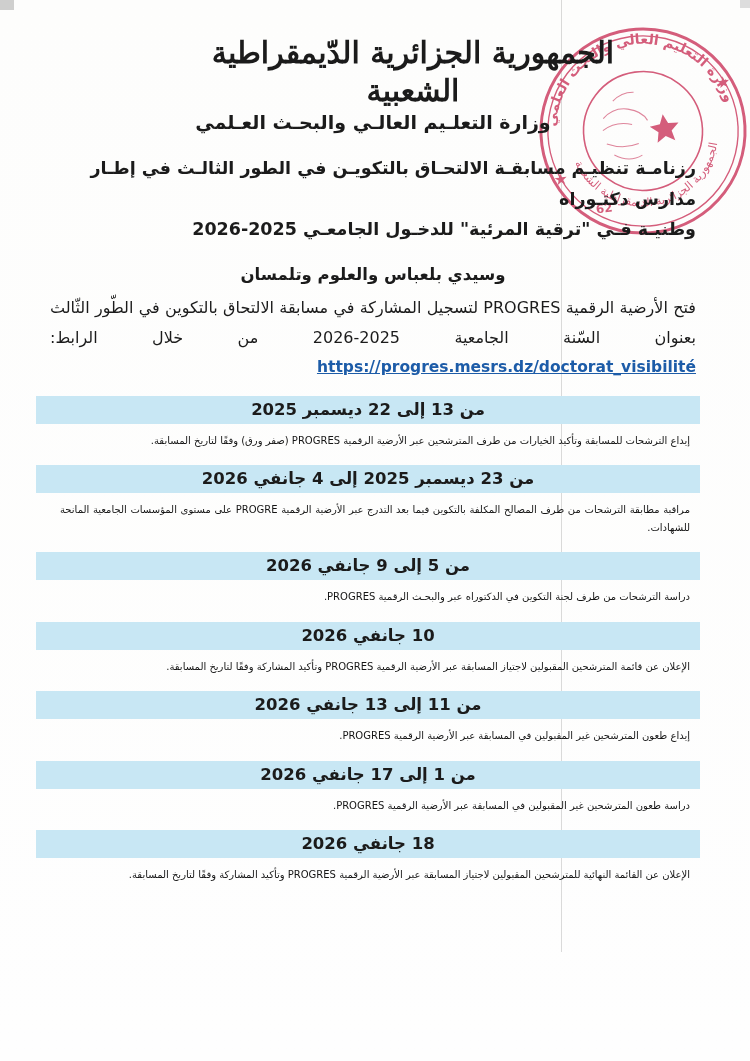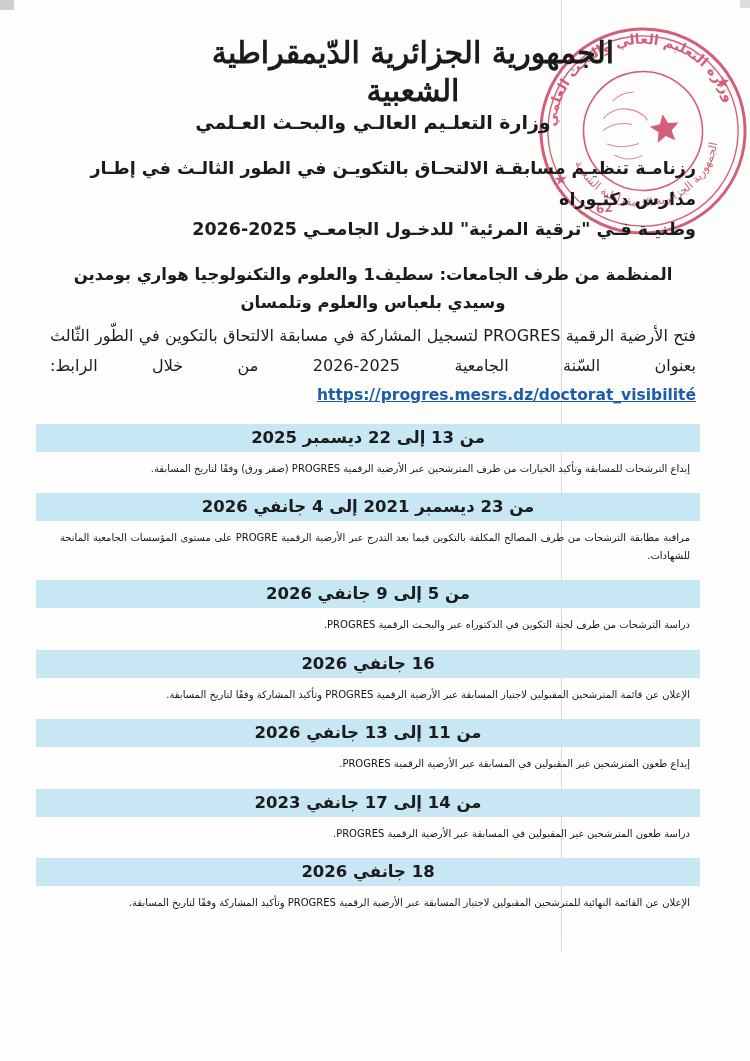--- a/index.html
+++ b/index.html
@@ -115,47 +115,46 @@
 
     <div class="republic">الجمهورية الجزائرية الدّيمقراطية الشعبية</div>
     <div class="ministry">وزارة التعلـيم العالـي والبحـث العـلمي</div>
 
     <div class="doc-title">
       <div>رزنامـة تنظيـم مسابقـة الالتحـاق بالتكويـن في الطور الثالـث في إطـار مدارس دكتـوراه</div>
       <div>وطنيـة فـي "ترقية المرئية" للدخـول الجامعـي 2025-2026</div>
     </div>
 
     <div class="organizers">
-      <div>المنظمة من طرف الجامعات: سطيف1 والعلوم والتكنولوجيا هواري بومدين</div>
       <div>وسيدي بلعباس والعلوم وتلمسان</div>
     </div>
 
     <p class="intro">
       <span>فتح الأرضية الرقمية PROGRES لتسجيل المشاركة في مسابقة الالتحاق بالتكوين في الطّور الثّالث بعنوان السّنة الجامعية 2025-2026 من خلال الرابط:</span>
       <a class="lnk" href="#">https://progres.mesrs.dz/doctorat_visibilité</a>
     </p>
 
     <div class="sched">
 
       <div class="banner">من 13 إلى 22 ديسمبر 2025</div>
       <p class="desc">إيداع الترشحات للمسابقة وتأكيد الخيارات من طرف المترشحين عبر الأرضية الرقمية PROGRES (صفر ورق) وفقًا لتاريخ المسابقة.</p>
 
-      <div class="banner">من 23 ديسمبر 2021 إلى 4 جانفي 2026</div>
+      <div class="banner">من 23 ديسمبر 2025 إلى 4 جانفي 2026</div>
       <p class="desc">مراقبة مطابقة الترشحات من طرف المصالح المكلفة بالتكوين فيما بعد التدرج عبر الأرضية الرقمية PROGRE على مستوى المؤسسات الجامعية المانحة للشهادات.</p>
 
       <div class="banner">من 5 إلى 9 جانفي 2026</div>
       <p class="desc">دراسة الترشحات من طرف لجنة التكوين في الدكتوراه عبر والبحـث الرقمية PROGRES.</p>
 
-      <div class="banner">16 جانفي 2026</div>
+      <div class="banner">10 جانفي 2026</div>
       <p class="desc">الإعلان عن قائمة المترشحين المقبولين لاجتياز المسابقة عبر الأرضية الرقمية PROGRES وتأكيد المشاركة وفقًا لتاريخ المسابقة.</p>
 
       <div class="banner">من 11 إلى 13 جانفي 2026</div>
       <p class="desc">إيداع طعون المترشحين غير المقبولين في المسابقة عبر الأرضية الرقمية PROGRES.</p>
 
-      <div class="banner">من 14 إلى 17 جانفي 2023</div>
+      <div class="banner">من 1 إلى 17 جانفي 2026</div>
       <p class="desc">دراسة طعون المترشحين غير المقبولين في المسابقة عبر الأرضية الرقمية PROGRES.</p>
 
       <div class="banner">18 جانفي 2026</div>
       <p class="desc">الإعلان عن القائمة النهائية للمترشحين المقبولين لاجتياز المسابقة عبر الأرضية الرقمية PROGRES وتأكيد المشاركة وفقًا لتاريخ المسابقة.</p>
 
     </div>
 
   </div>
 </div>
 

